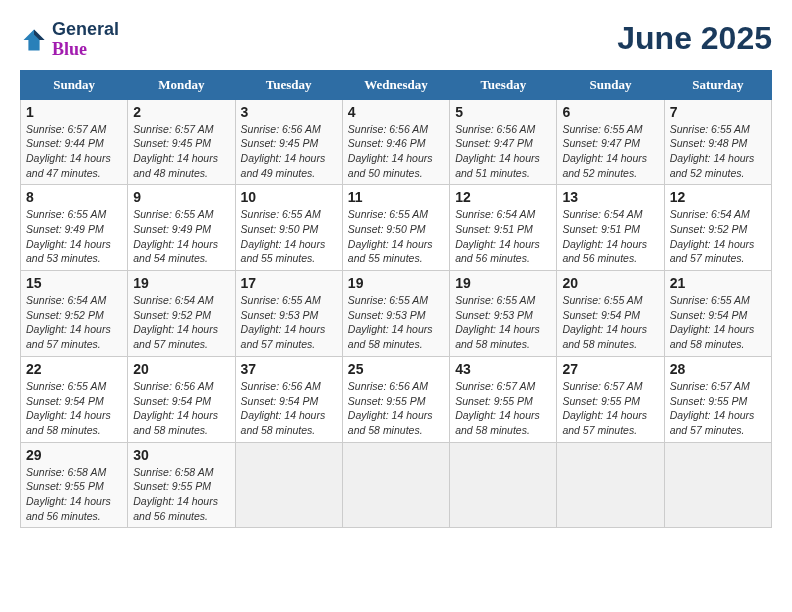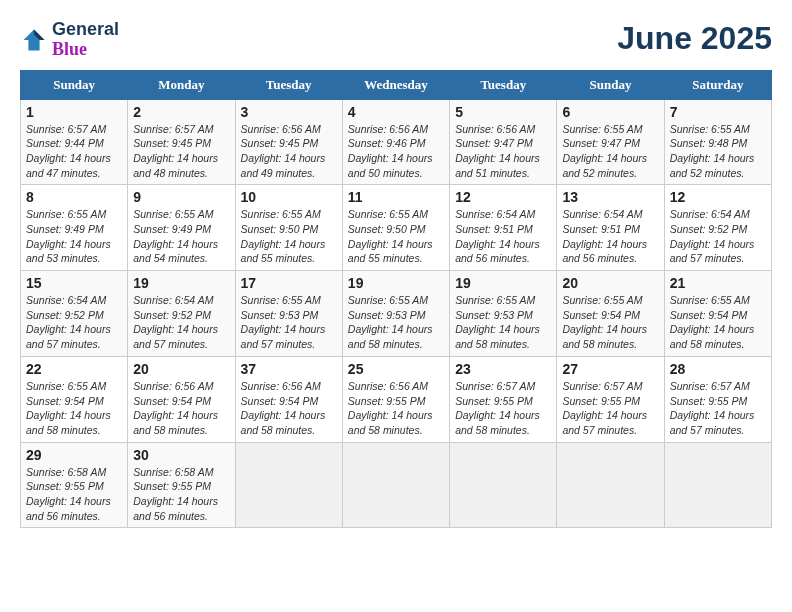--- a/index.html
+++ b/index.html
@@ -225,21 +225,21 @@
         </td>
         <td>
           <span class="day-number">37</span>
           <div class="day-info">Sunrise: 6:56 AM<br>Sunset: 9:54 PM<br>Daylight: 14 hours<br>and 58 minutes.</div>
         </td>
         <td>
           <span class="day-number">25</span>
           <div class="day-info">Sunrise: 6:56 AM<br>Sunset: 9:55 PM<br>Daylight: 14 hours<br>and 58 minutes.</div>
         </td>
         <td>
-          <span class="day-number">23</span>
+          <span class="day-number">43</span>
           <div class="day-info">Sunrise: 6:57 AM<br>Sunset: 9:55 PM<br>Daylight: 14 hours<br>and 58 minutes.</div>
         </td>
         <td>
           <span class="day-number">27</span>
           <div class="day-info">Sunrise: 6:57 AM<br>Sunset: 9:55 PM<br>Daylight: 14 hours<br>and 57 minutes.</div>
         </td>
         <td>
           <span class="day-number">28</span>
           <div class="day-info">Sunrise: 6:57 AM<br>Sunset: 9:55 PM<br>Daylight: 14 hours<br>and 57 minutes.</div>
         </td>

